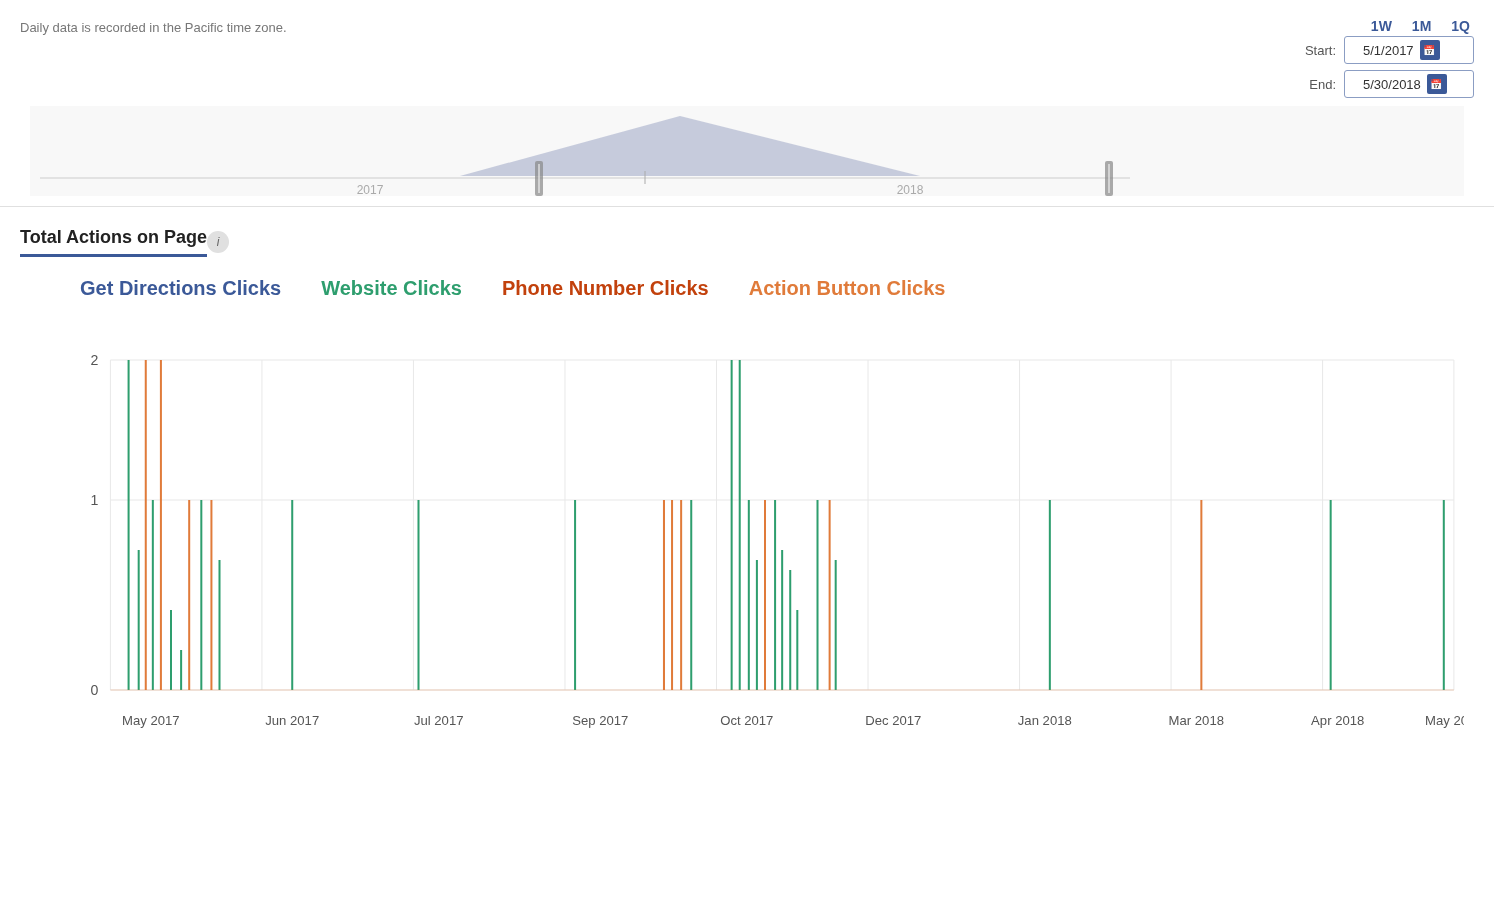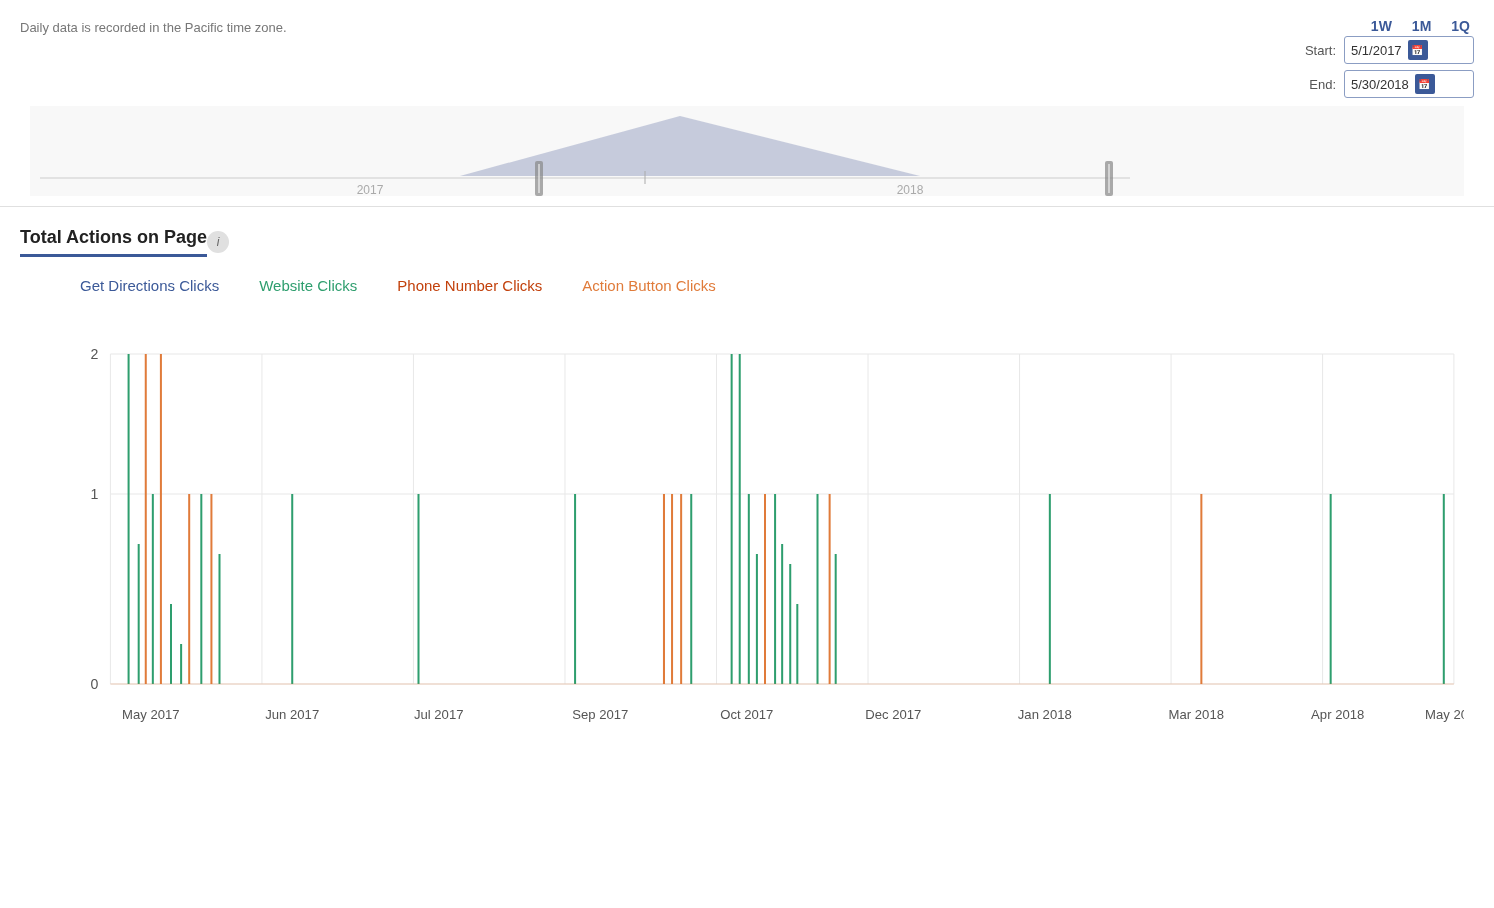--- a/index.html
+++ b/index.html
@@ -53,21 +53,21 @@
       font-size: 13px;
       color: #555;
       min-width: 35px;
       text-align: right;
     }
     .date-input-box {
       display: flex;
       align-items: center;
       border: 1px solid #8b9dc3;
       border-radius: 3px;
-      padding: 3px 6px;
+      padding: 3px 18px;
       background: #fff;
       gap: 6px;
       min-width: 130px;
     }
     .date-input-box span {
       font-size: 13px;
       color: #333;
     }
     .cal-icon {
       width: 20px;
@@ -110,22 +110,22 @@
       color: #666;
       font-style: italic;
       cursor: pointer;
     }
     .legend {
       display: flex;
       gap: 40px;
       margin: 20px 0 10px 60px;
     }
     .legend-item {
-      font-weight: normal;
-      font-size: 15px;
+      font-weight: bold;
+      font-size: 20px;
     }
     .legend-directions { color: #3b5998; }
     .legend-website { color: #2e9e6e; }
     .legend-phone { color: #c2410c; }
     .legend-action { color: #e07b3a; }
 
     
     .chart-container {
       position: relative;
       margin-left: 50px;

